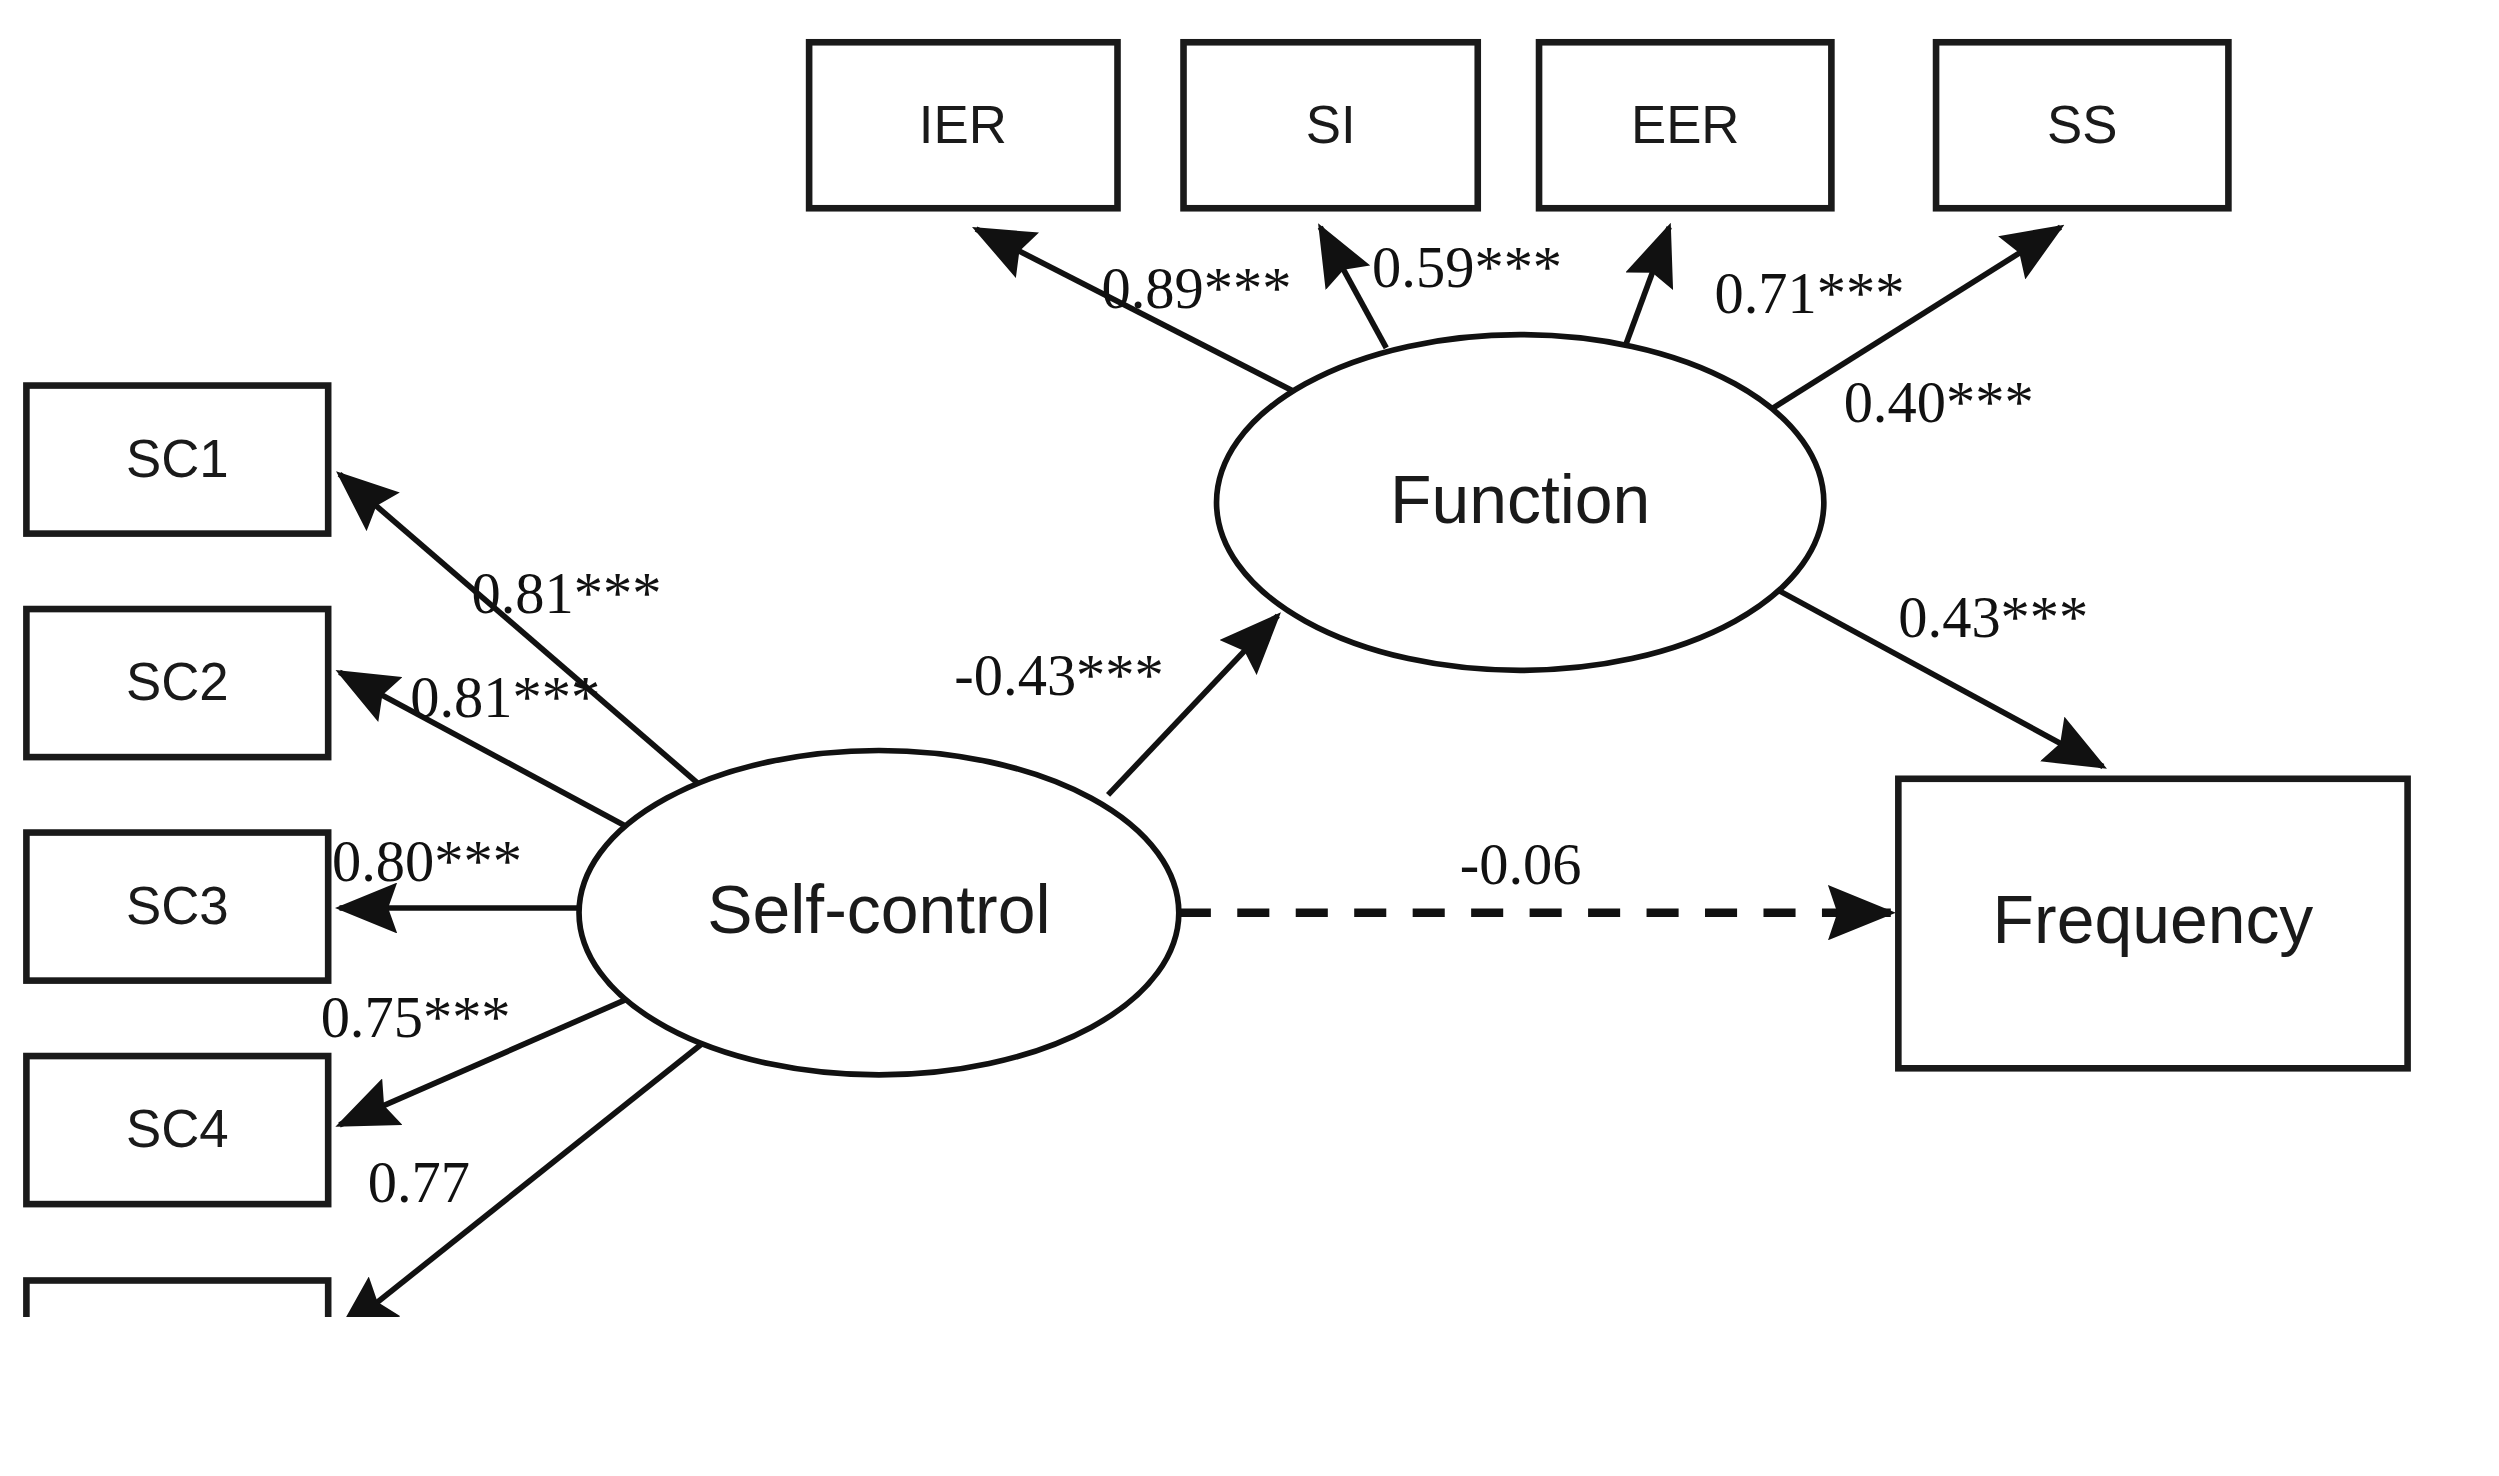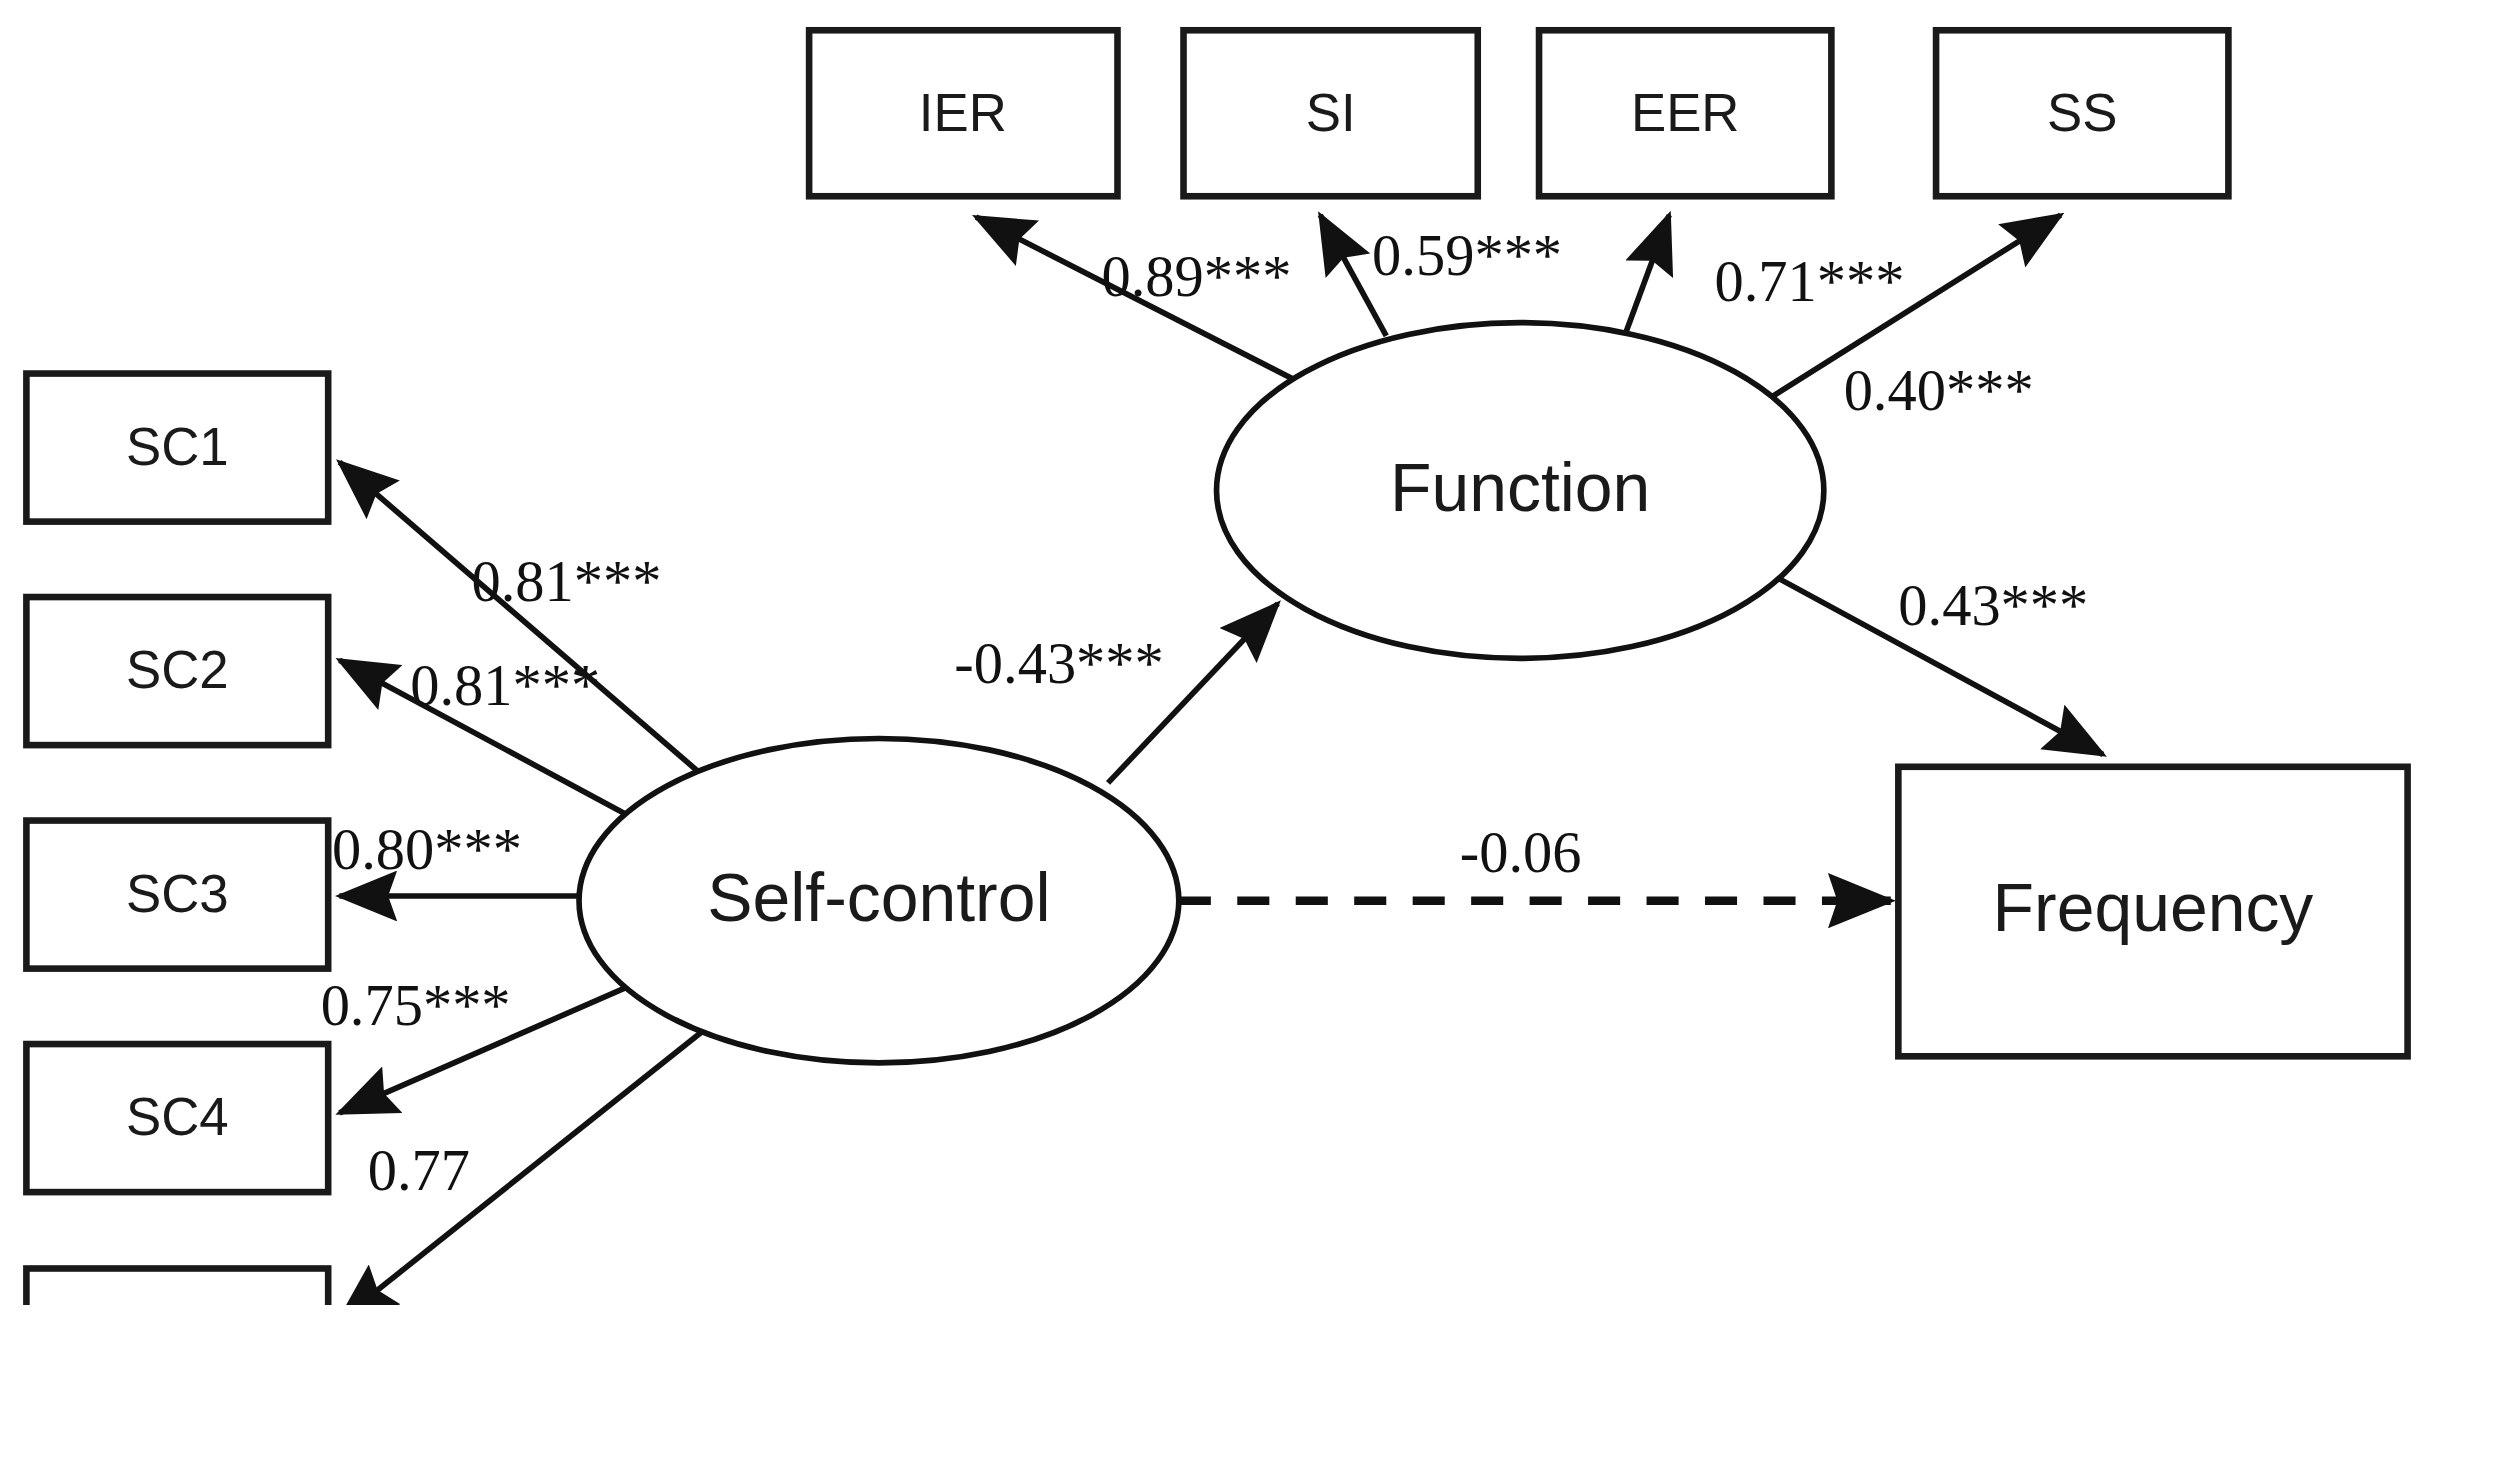--- a/index.html
+++ b/index.html
@@ -9,20 +9,21 @@
   }
   body {
     font-family: "Liberation Sans", sans-serif;
   }
   #canvas {
     position: relative;
     width: 2500px;
     height: 1305px;
     background: #ffffff;
     overflow: hidden;
+    margin-top: 12px;
   }
   #sem-svg {
     position: absolute;
     top: 0;
     left: 0;
     width: 2500px;
     height: 1477px;
   }
   .node-rect {
     fill: #ffffff;

